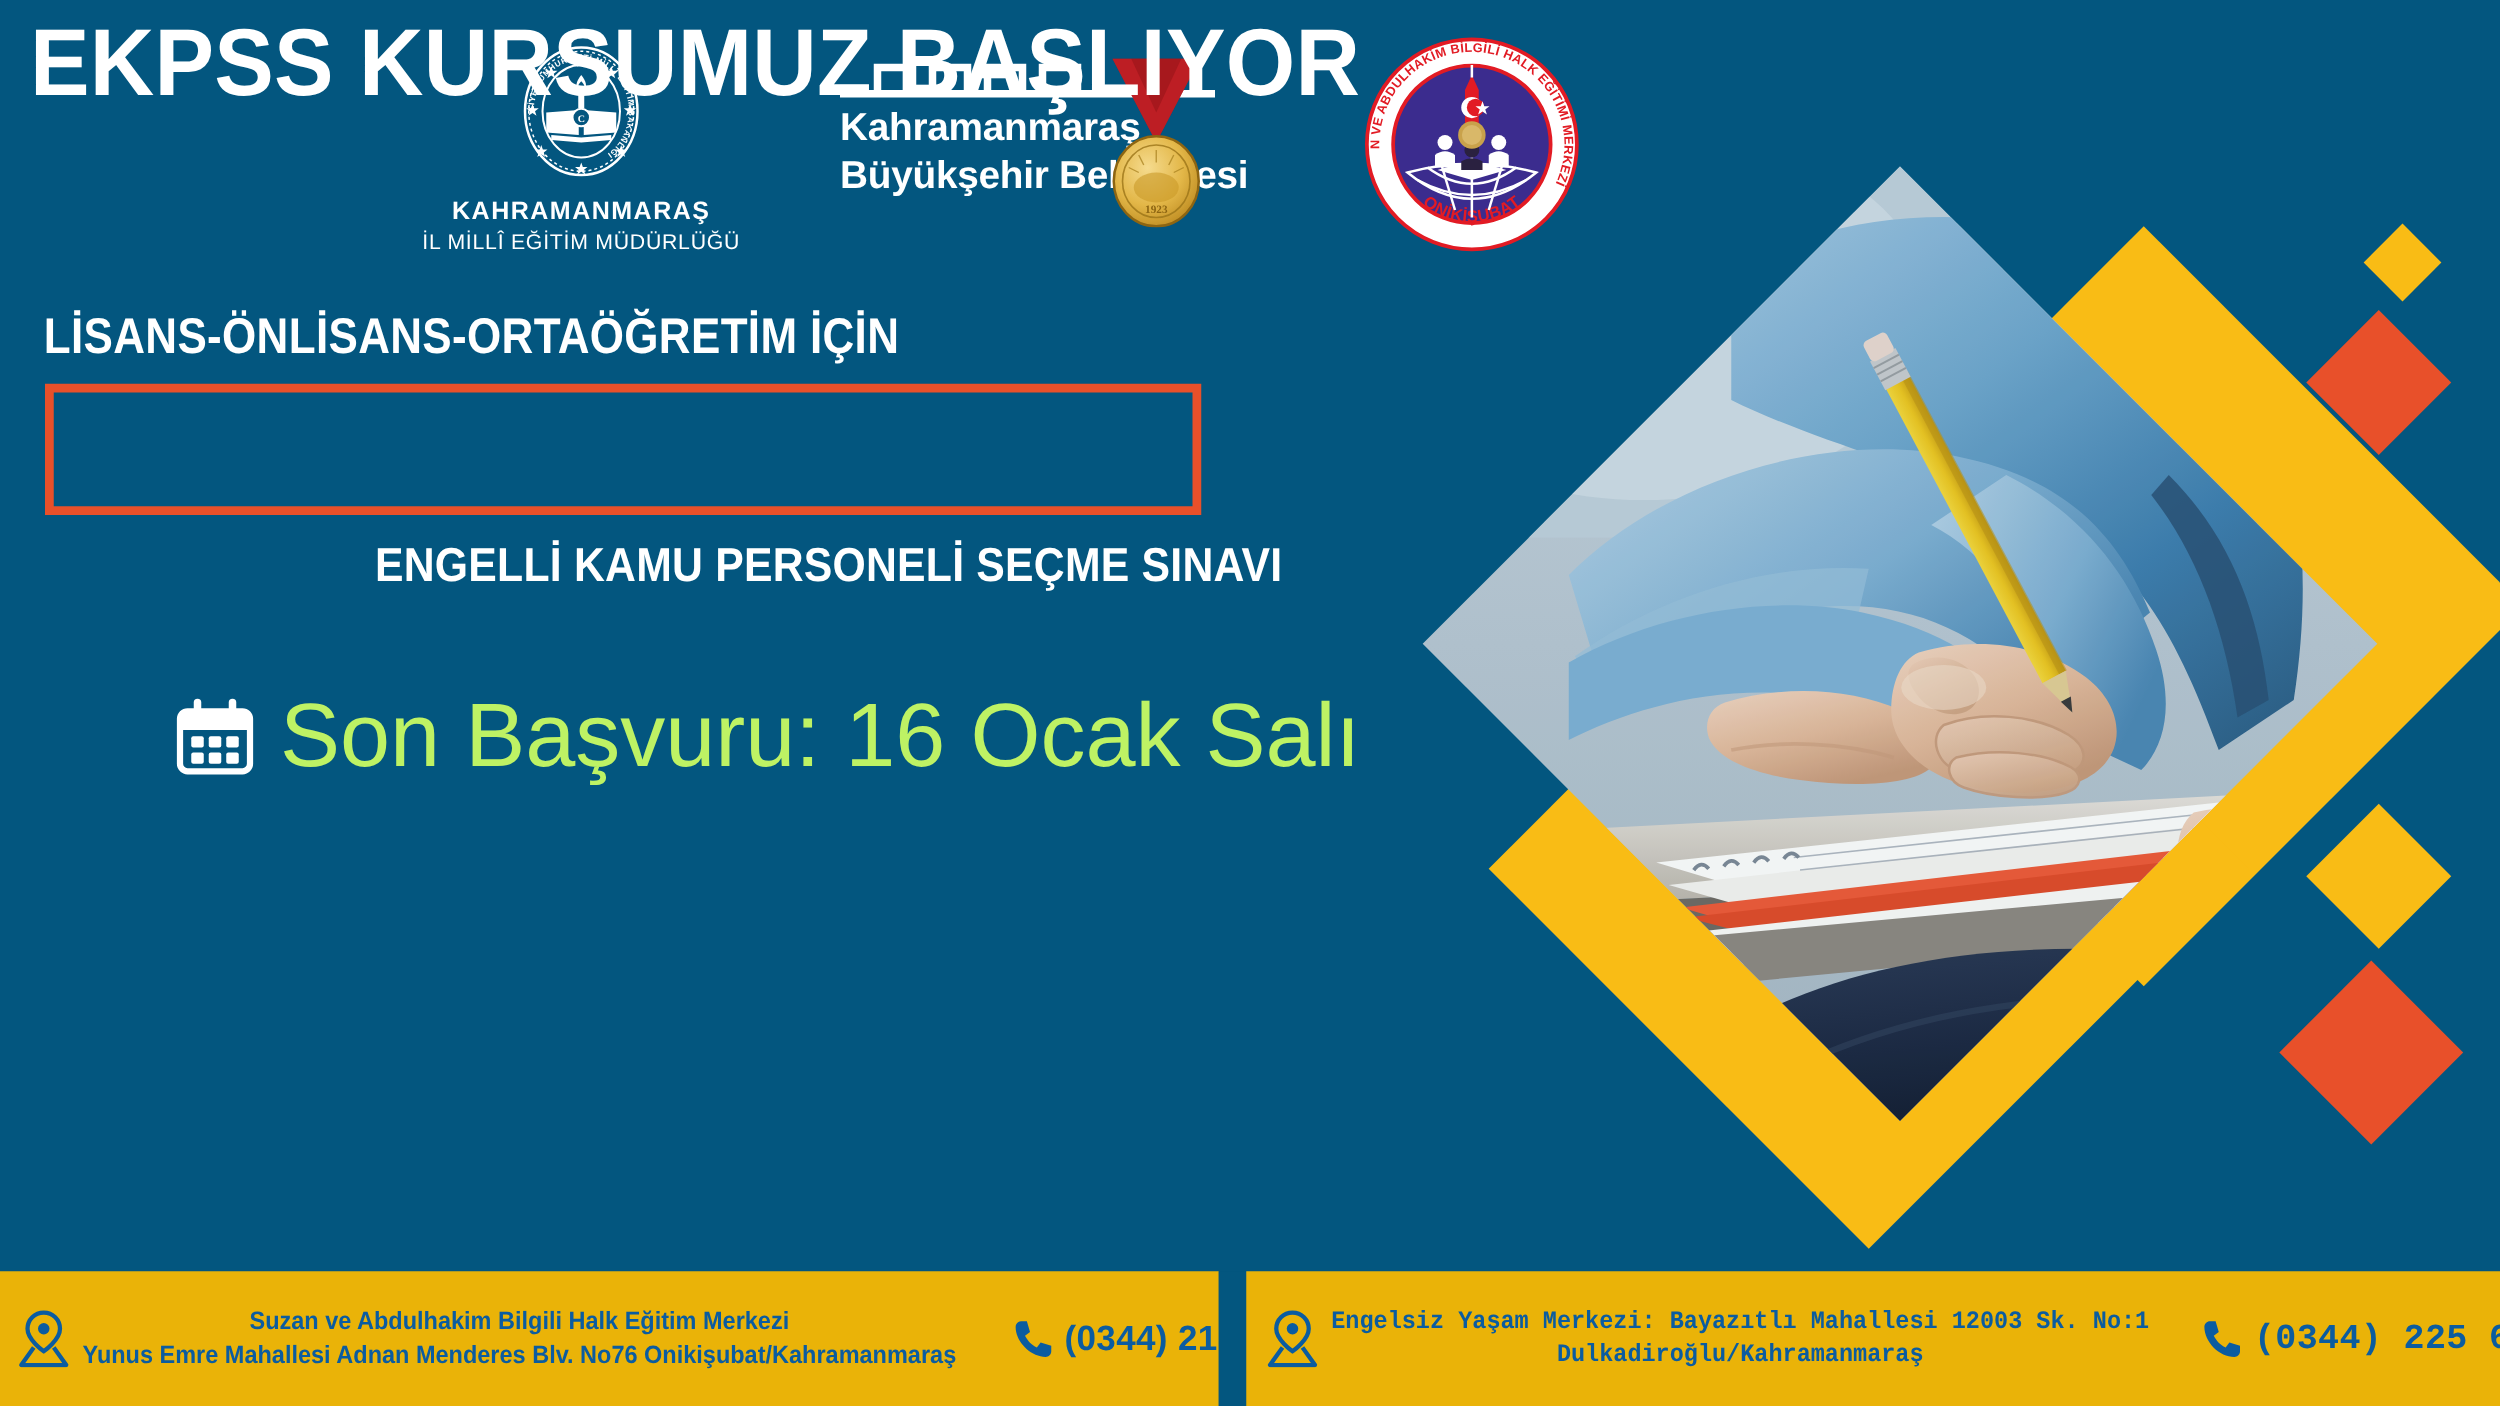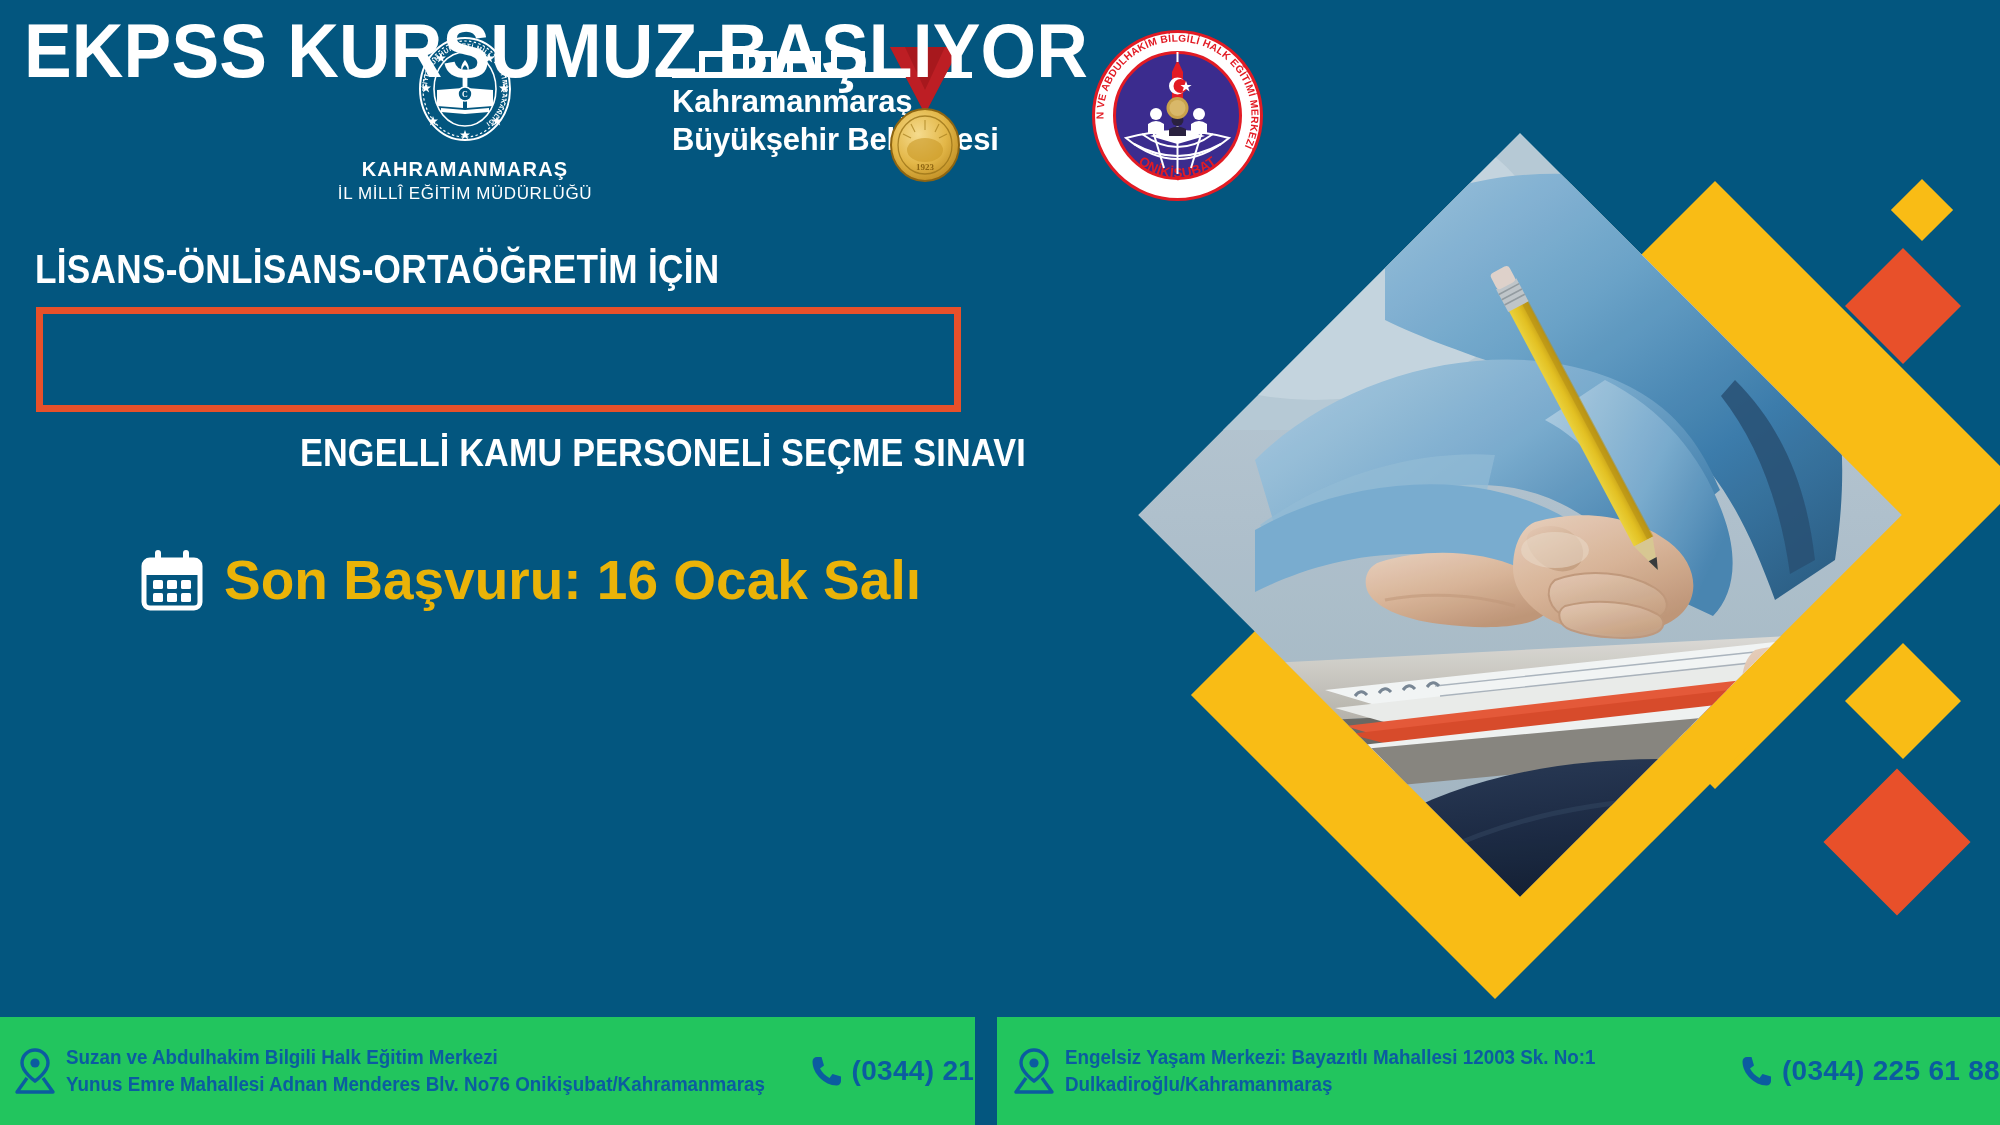--- a/index.html
+++ b/index.html
@@ -81,21 +81,21 @@
     white-space:nowrap;
   }
 
   
   .deadline{
     position:absolute;left:140px;top:548px;
     display:flex;align-items:center;gap:20px;
   }
   .cal-icon{width:64px;height:64px;flex:none;}
   .deadline-text{
-    color:#eab308;font-weight:bold;font-size:55px;
+    color:#bef264;font-weight:normal;font-size:72px;
     letter-spacing:0px;white-space:nowrap;
   }
 
   
   .graphic{
     position:absolute;left:1190px;top:180px;width:810px;height:840px;
   }
   .dia{position:absolute;}
   .dia-yellow-big{
     left:310px;top:90px;width:430px;height:430px;
@@ -118,26 +118,27 @@
   .dia-sm2{left:672px;top:85px;width:82px;height:82px;background:#E8502A;}
   .dia-sm3{left:672px;top:480px;width:82px;height:82px;background:#F9BC15;}
   .dia-sm4{left:655px;top:610px;width:104px;height:104px;background:#E8502A;}
 
   
   .footer{
     position:absolute;left:0;bottom:0;width:2000px;height:108px;
     display:flex;
   }
   .fbar{
-    background:#22c55e;height:108px;display:flex;align-items:center;
+    background:#eab308;height:108px;display:flex;align-items:center;
     box-sizing:border-box;
+    text-align:center;
   }
   .fbar-left{width:975px;padding-left:14px;}
   .fgap{width:22px;height:108px;background:#03567F;}
-  .fbar-right{width:1003px;padding-left:16px;}
+  .fbar-right{width:1003px;padding-left:16px;font-family:Liberation Mono, monospace;}
   .pin-icon{width:42px;height:46px;flex:none;margin-right:10px;}
   .phone-icon{width:34px;height:34px;flex:none;margin-right:8px;}
   .addr{
     color:#0B5CA0;font-weight:bold;font-size:20px;line-height:27px;
     transform:scaleX(0.94);transform-origin:left center;
     white-space:nowrap;
   }
   .addr-l2{ }
   .phone{
     color:#0B5CA0;font-weight:bold;font-size:28px;white-space:nowrap;

